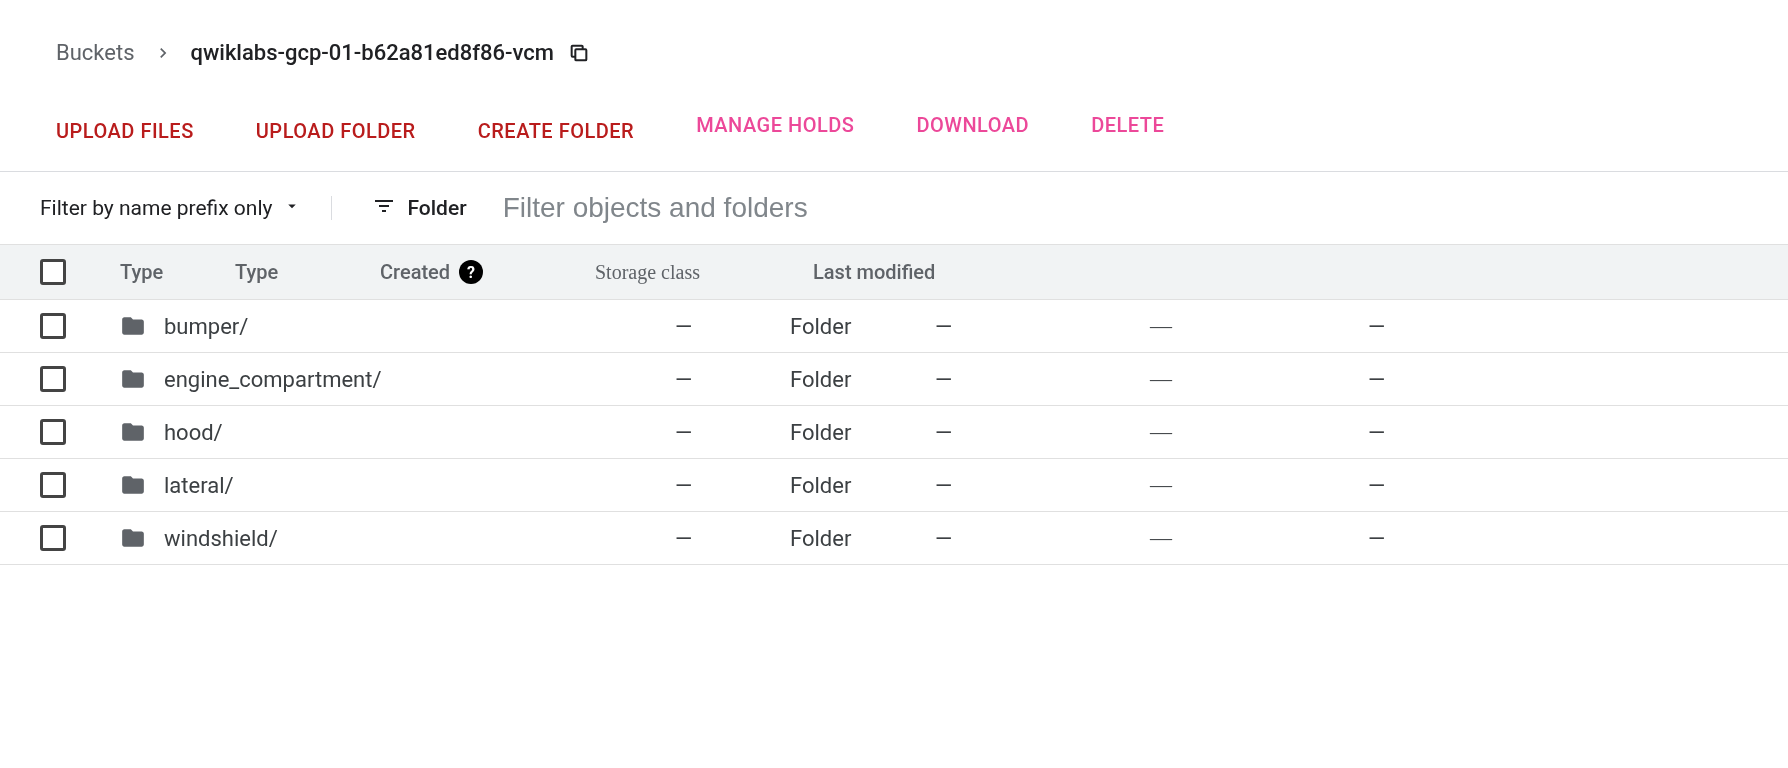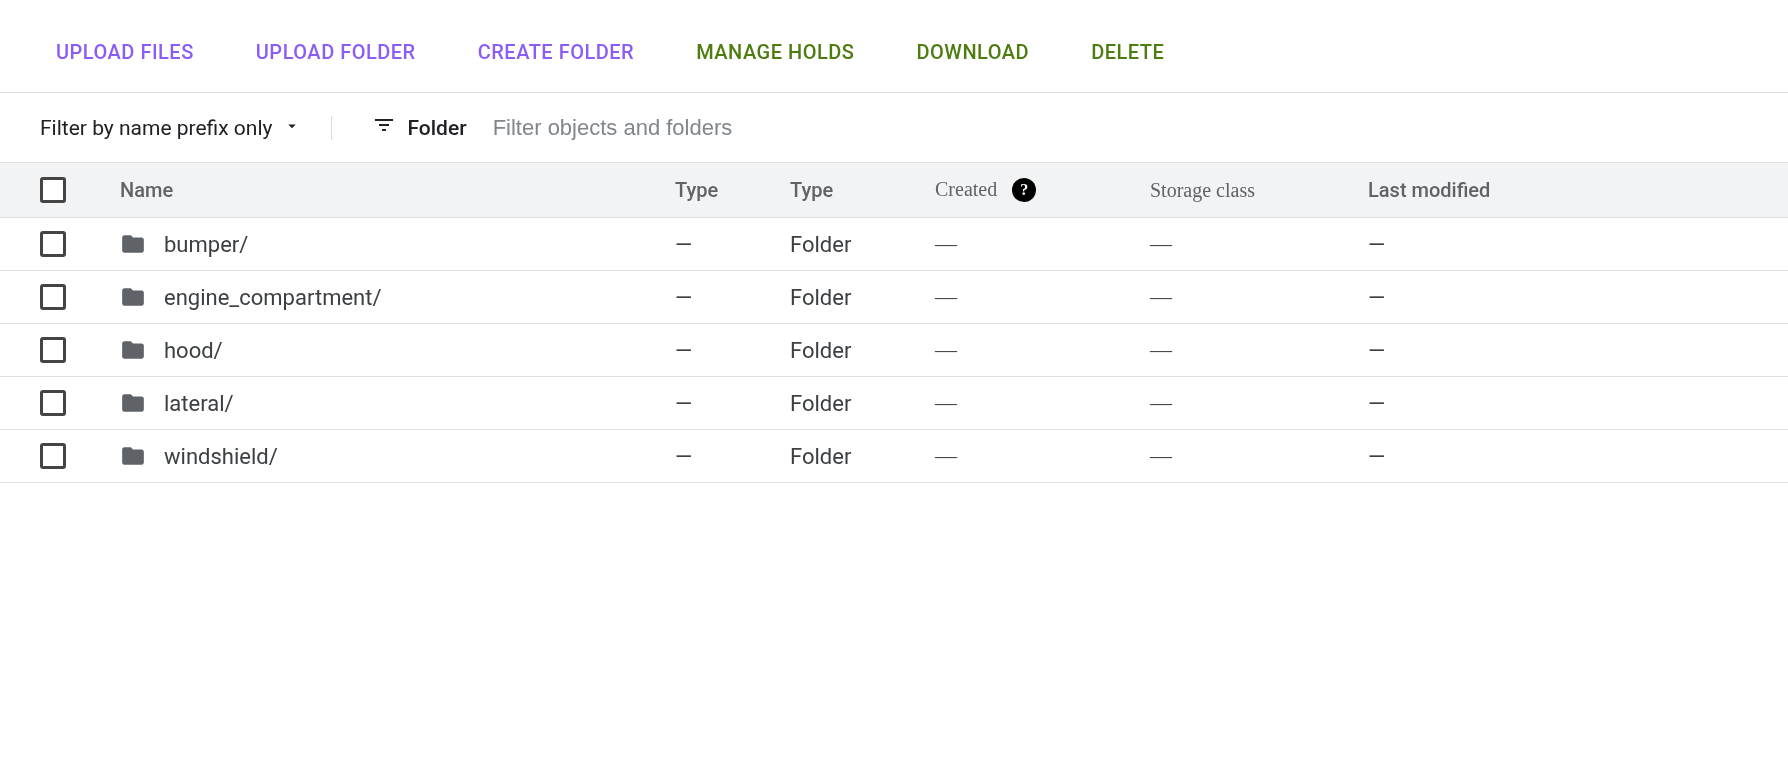--- a/index.html
+++ b/index.html
@@ -32,22 +32,22 @@
   border-bottom: 1px solid #dadce0;
 }
 .action-btn {
   font-size: 20px;
   font-weight: 500;
   letter-spacing: 0.5px;
   margin-right: 62px;
   cursor: pointer;
   text-transform: uppercase;
 }
-.action-primary { color: #8b5cf6; }
-.action-secondary { color: #4d7c0f; }
+.action-primary { color: #b91c1c; margin-top: 12px; }
+.action-secondary { color: #ec4899; }
 
 
 .filter-row {
   display: flex;
   align-items: center;
   padding: 20px 40px;
   font-size: 21px;
 }
 .filter-prefix {
   display: flex;
@@ -61,22 +61,22 @@
 .filter-icon-label {
   display: flex;
   align-items: center;
   margin-left: 40px;
   font-weight: 500;
 }
 .filter-icon-label svg { margin-right: 12px; }
 .filter-input {
   border: none;
   outline: none;
-  font-size: 22px;
-  margin-left: 26px;
+  font-size: 28px;
+  margin-left: 36px;
   color: #202124;
   width: 400px;
 }
 .filter-input::placeholder { color: #80868b; }
 
 
 .table-header {
   display: flex;
   align-items: center;
   background: #f1f3f4;
@@ -84,21 +84,21 @@
   border-bottom: 1px solid #e0e0e0;
   padding: 14px 0;
   font-size: 20px;
   color: #5f6368;
   font-weight: 500;
 }
 .col-check { width: 120px; display: flex; justify-content: flex-start; padding-left: 40px; }
 .col-name { width: 555px; }
 .col-size { width: 115px; }
 .col-type { width: 145px; }
-.col-created { width: 215px; display: flex; align-items: flex-start; gap: 15px; font-family: Liberation Serif, serif; }
+.col-created { width: 215px; display: flex; align-items: center; gap: 9px; }
 .col-storage { width: 218px; font-family: Liberation Serif, serif; }
 .col-modified { width: 200px; }
 
 .checkbox {
   width: 26px;
   height: 26px;
   border: 3px solid #444;
   border-radius: 3px;
   cursor: pointer;
   background: #fff;
@@ -129,20 +129,35 @@
 }
 .name-cell { display: flex; align-items: center; }
 .folder-icon { margin-right: 18px; display: flex; }
 .folder-icon svg { fill: #5f6368; }
 </style>
 </head>
 <body>
 
 <div class="container">
 
+  <div class="breadcrumb">
+    <span class="breadcrumb-root">Buckets</span>
+    <span class="breadcrumb-chevron">
+      <svg width="20" height="20" viewBox="0 0 24 24" fill="#5f6368">
+          <path d="M8.59 16.59L13.17 12 8.59 7.41 10 6l6 6-6 6-1.41-1.41z"></path>
+        </svg>
+    </span>
+    <span class="breadcrumb-current">qwiklabs-gcp-01-b62a81ed8f86-vcm</span>
+    <span class="copy-icon">
+      <svg width="22" height="22" viewBox="0 0 24 24" fill="none" stroke="#202124" stroke-width="2.2">
+          <rect x="8" y="8" width="12" height="12" rx="1"></rect>
+          <path d="M16 8V5a1 1 0 0 0-1-1H5a1 1 0 0 0-1 1v10a1 1 0 0 0 1 1h3"></path>
+        </svg>
+    </span>
+  </div>
 
   <div class="actions">
     <span class="action-btn action-primary">UPLOAD FILES</span>
     <span class="action-btn action-primary">UPLOAD FOLDER</span>
     <span class="action-btn action-primary">CREATE FOLDER</span>
     <span class="action-btn action-secondary">MANAGE HOLDS</span>
     <span class="action-btn action-secondary">DOWNLOAD</span>
     <span class="action-btn action-secondary">DELETE</span>
   </div>
 
@@ -163,21 +178,20 @@
       </span>
       <span>Folder</span>
     </div>
     <input class="filter-input" placeholder="Filter objects and folders" style="">
   </div>
 
   <div class="table-header">
     <div class="col-check">
       <div class="checkbox"></div>
     </div>
-    <div class="col-name">Name</div>
     <div class="col-size">Type</div>
     <div class="col-type">Type</div>
     <div class="col-created">
       <span>Created</span>
       <span class="help-icon">?</span>
     </div>
     <div class="col-storage">Storage class</div>
     <div class="col-modified">Last modified</div>
   </div>
 

